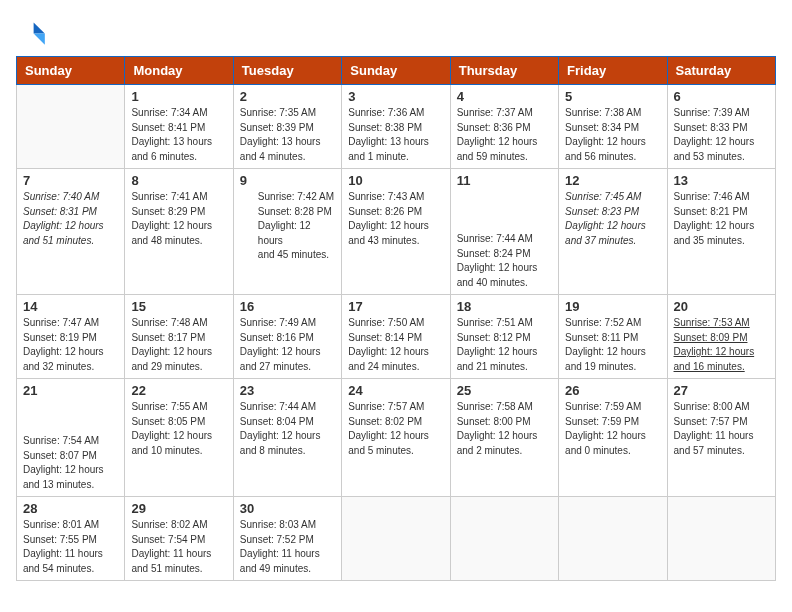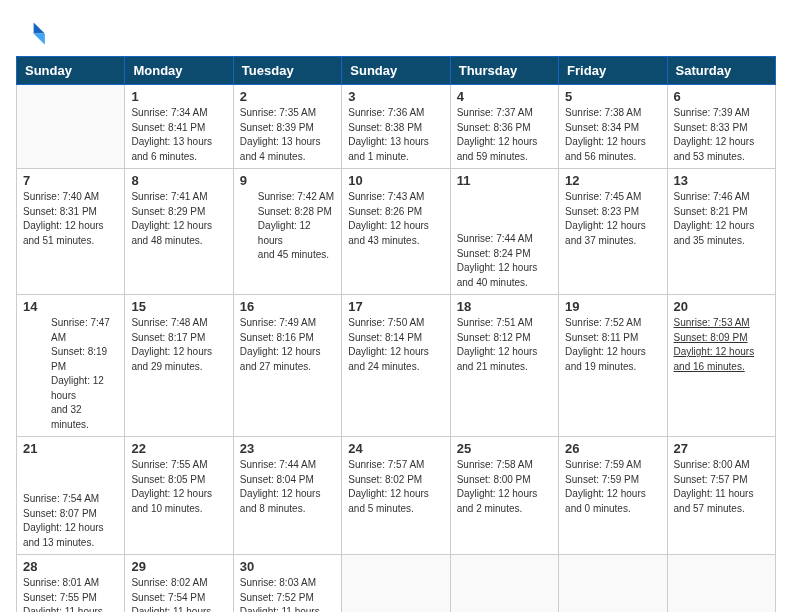--- a/index.html
+++ b/index.html
@@ -43,21 +43,21 @@
     .subtitle {
       font-size: 14px;
       color: #444;
     }
     .calendar {
       width: 100%;
       border-collapse: collapse;
       margin-top: 8px;
     }
     .calendar th {
-      background: #0c4a6e;
+      background: #c2410c;
       color: #fff;
       padding: 6px 8px;
       font-size: 13px;
       font-weight: bold;
       text-align: left;
       border: 1px solid #1565c0;
     }
     .calendar td {
       border: 1px solid #ccc;
       vertical-align: top;
@@ -154,21 +154,21 @@
           <div class="day-number">6</div>
           <div class="day-info" style="white-space: pre-line;">Sunrise: 7:39 AM
 Sunset: 8:33 PM
 Daylight: 12 hours
 and 53 minutes.</div>
         </td>
       </tr>
       <tr>
         <td>
           <div class="day-number">7</div>
-          <div class="day-info" style="white-space: pre-line;">Sunrise: 7:40 AM
+          <div class="day-info" style="white-space: pre-line; font-style: italic;">Sunrise: 7:40 AM
 Sunset: 8:31 PM
 Daylight: 12 hours
 and 51 minutes.</div>
         </td>
         <td>
           <div class="day-number">8</div>
           <div class="day-info" style="white-space: pre-line;">Sunrise: 7:41 AM
 Sunset: 8:29 PM
 Daylight: 12 hours
 and 48 minutes.</div>
@@ -189,37 +189,37 @@
         </td>
         <td>
           <div class="day-number">11</div>
           <div class="day-info" style="white-space: pre-line; margin-top: 44px;">Sunrise: 7:44 AM
 Sunset: 8:24 PM
 Daylight: 12 hours
 and 40 minutes.</div>
         </td>
         <td>
           <div class="day-number">12</div>
-          <div class="day-info" style="white-space: pre-line;">Sunrise: 7:45 AM
+          <div class="day-info" style="white-space: pre-line; font-style: italic;">Sunrise: 7:45 AM
 Sunset: 8:23 PM
 Daylight: 12 hours
 and 37 minutes.</div>
         </td>
         <td>
           <div class="day-number">13</div>
           <div class="day-info" style="white-space: pre-line;">Sunrise: 7:46 AM
 Sunset: 8:21 PM
 Daylight: 12 hours
 and 35 minutes.</div>
         </td>
       </tr>
       <tr>
         <td>
           <div class="day-number">14</div>
-          <div class="day-info" style="white-space: pre-line; margin-left: 28px;">Sunrise: 7:47 AM
+          <div class="day-info" style="white-space: pre-line;">Sunrise: 7:47 AM
 Sunset: 8:19 PM
 Daylight: 12 hours
 and 32 minutes.</div>
         </td>
         <td>
           <div class="day-number">15</div>
           <div class="day-info" style="white-space: pre-line;">Sunrise: 7:48 AM
 Sunset: 8:17 PM
 Daylight: 12 hours
 and 29 minutes.</div>

